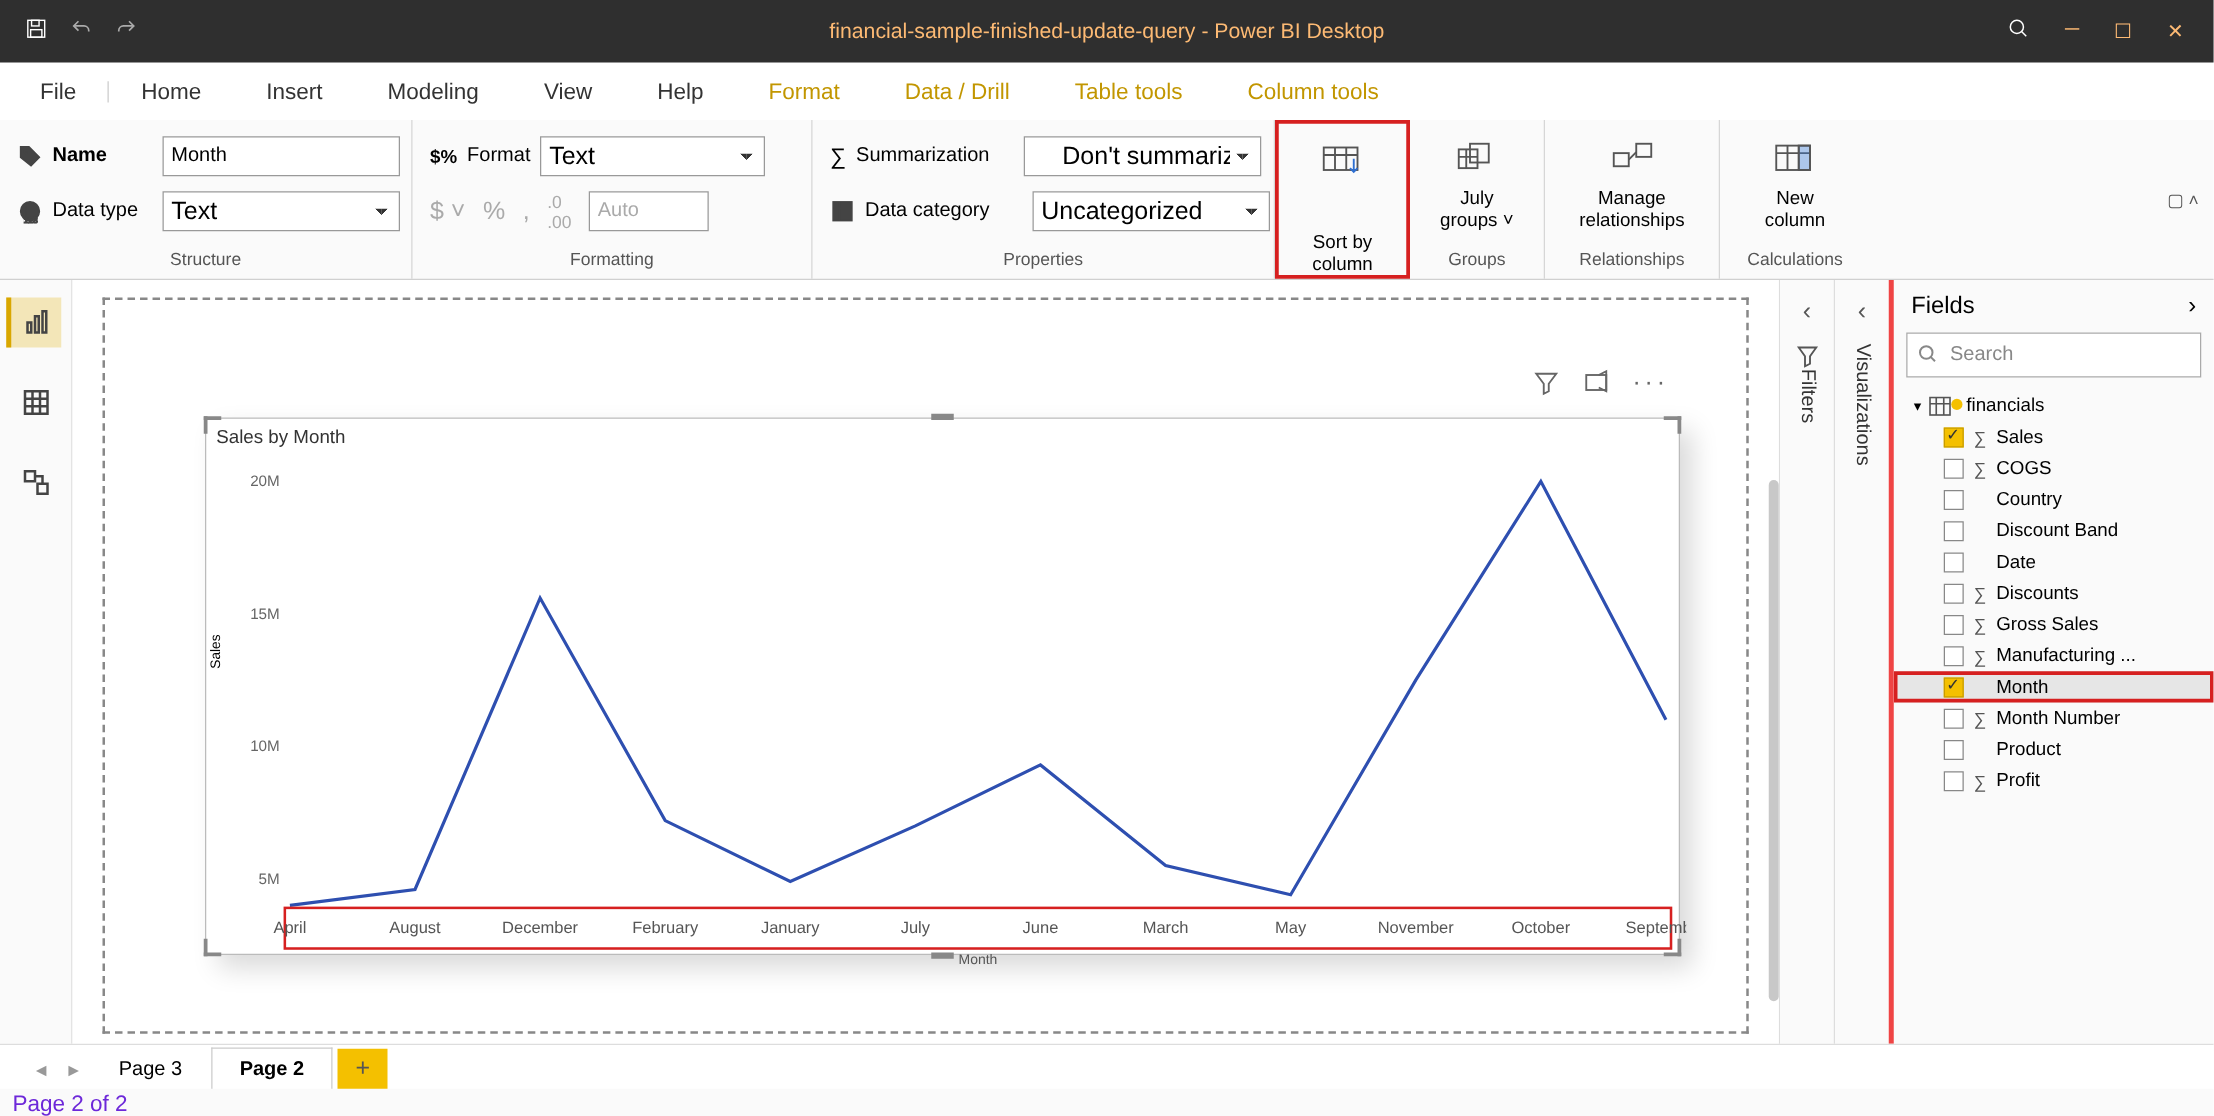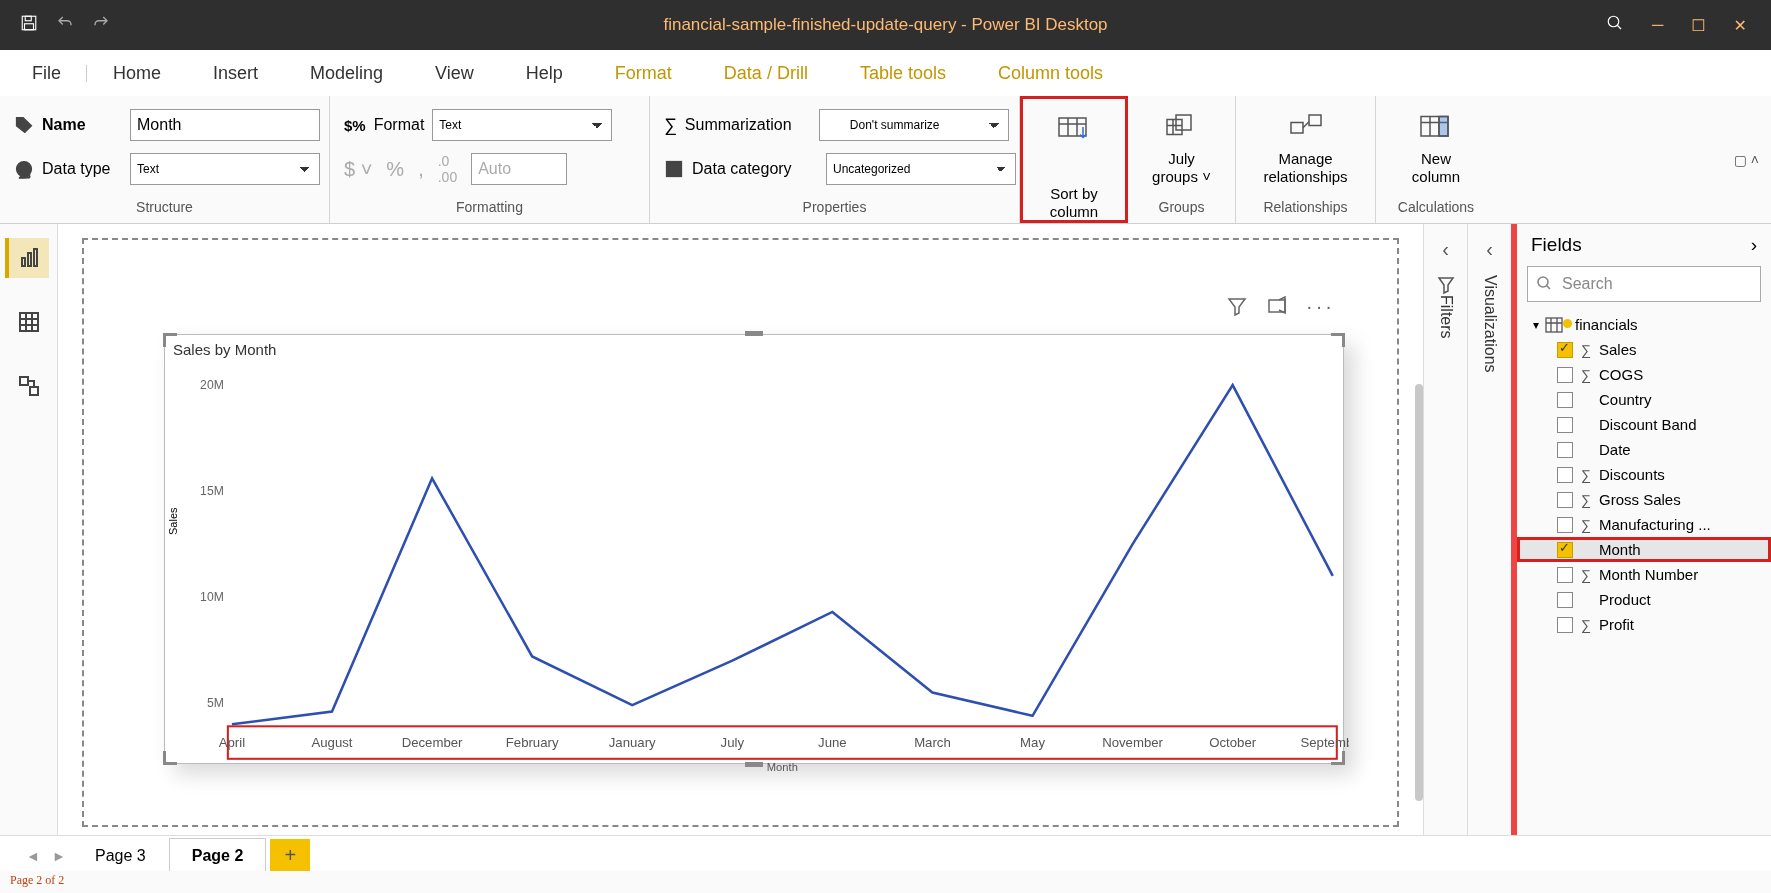--- a/index.html
+++ b/index.html
@@ -21,21 +21,21 @@
 .menubar .sel-underline { position:relative; color:#c29600;}
 .menubar .sel-underline::after { content:""; position:absolute; left:0; right:0; bottom:-8px; height:4px; background:#d9a700;}
 
 
 .ribbon { height: 128px; background: #fafafa; border-bottom: 1px solid #d0d0d0; display: flex; position: relative; }
 .rgroup { border-right: 1px solid #d6d6d6; padding: 10px 14px 4px; display:flex; flex-direction:column; justify-content:space-between; }
 .rgroup .gbody { flex:1; display:flex; gap:14px; align-items:flex-start; }
 .rgroup .glabel { text-align:center; font-size:14px; color:#555; padding-bottom:4px;}
 .rrow { display:flex; align-items:center; gap:8px; height:38px;}
 .rinput { border:1px solid #999; background:#fff; height:32px; padding:2px 6px; font-size:16px;}
-.rselect { border:1px solid #999; background:#fff; height:32px; padding:2px 6px; font-size:12px; appearance:none; background-image: linear-gradient(45deg, transparent 50%, #333 50%), linear-gradient(135deg, #333 50%, transparent 50%); background-position: calc(100% - 14px) 13px, calc(100% - 9px) 13px; background-size: 5px 5px, 5px 5px; background-repeat: no-repeat; padding-right: 24px;}
+.rselect { border:1px solid #999; background:#fff; height:32px; padding:2px 6px; font-size:20px; appearance:none; background-image: linear-gradient(45deg, transparent 50%, #333 50%), linear-gradient(135deg, #333 50%, transparent 50%); background-position: calc(100% - 14px) 13px, calc(100% - 9px) 13px; background-size: 5px 5px, 5px 5px; background-repeat: no-repeat; padding-right: 24px;}
 .ico16 { width:20px; height:20px; fill:#444;}
 .bigbtn { display:flex; flex-direction:column; align-items:center; justify-content:center; gap:6px; padding:4px 10px; cursor:pointer; font-size:15px; text-align:center; line-height:1.2;}
 .bigbtn svg { width:36px; height:34px;}
 .highlight-red { border:3px solid #d62020; }
 .ribbon .collapse { position:absolute; right:12px; top:50%; transform:translateY(-50%); font-size:14px; color:#555;}
 
 
 .workspace { position:absolute; top:224px; left:0; right:0; bottom:52px; display:flex;}
 .leftrail { width:58px; background:#fafafa; border-right:1px solid #ddd; display:flex; flex-direction:column; align-items:center; padding-top:14px; gap:24px;}
 .leftrail .rail-btn { width:44px; height:40px; display:flex; align-items:center; justify-content:center; cursor:pointer;}
@@ -55,42 +55,42 @@
 .sc-bl{bottom:-2px;left:-2px;} .sc-bl::before{bottom:0;left:0;} .sc-bl::after{bottom:0;left:0;}
 .sc-br{bottom:-2px;right:-2px;} .sc-br::before{bottom:0;right:0;} .sc-br::after{bottom:0;right:0;}
 
 #chartsvg { position:absolute; top:26px; left:6px; right:6px; bottom:6px;}
 .axis-label-y { position:absolute; left:8px; top:50%; transform:rotate(-90deg) translateX(20px); transform-origin:left center; font-size:11px;}
 
 
 .collapsed-pane { width:44px; background:#fafafa; border-left:1px solid #ddd; display:flex; flex-direction:column; align-items:center; padding-top:14px;}
 .collapsed-pane .chev { font-size:20px; color:#555; margin-bottom:14px;}
 .collapsed-pane .vlabel { writing-mode:vertical-rl; font-size:16px; color:#333; }
-.fields-pane { width:260px; background:#fafafa; border-left:6px solid #ef4444; display:flex; flex-direction:column;}
+.fields-pane { width:260px; background:#fafafa; border-left:4px solid #ef4444; display:flex; flex-direction:column;}
 .fields-pane .fheader { display:flex; justify-content:space-between; align-items:center; padding:10px 14px; font-size:19px; font-weight:500;}
 .fields-pane .search { margin:0 10px 10px; height:36px; border:1px solid #aaa; background:#fff; display:flex; align-items:center; padding:0 8px; gap:8px; color:#888;}
 .fields-pane .tree { flex:1; overflow:auto; font-size:15px;}
 .tree .trow { display:flex; align-items:center; padding:4px 10px 4px 16px; gap:6px; cursor:pointer;}
 .tree .trow.table-row { font-weight:400;}
 .tree .trow.field-row { padding-left:40px;}
 .tree .trow.field-row.selected { background:#e6e6e6;}
 .tree .cb { width:16px; height:16px; border:1px solid #888; background:#fff;}
 .tree .cb.checked { background:#f4c000; border-color:#c89d00; position:relative;}
 .tree .cb.checked::after { content:"✓"; position:absolute; top:-3px; left:1px; font-size:13px; color:#333;}
 .tree .sigma { font-size:14px; color:#555; width:14px; text-align:center;}
 .tree .red-field { outline:3px solid #d62020; outline-offset:-3px;}
 
 
 .pagetabs { position:absolute; bottom:18px; left:0; right:0; height:40px; background:#fff; display:flex; align-items:center; padding-left:20px; gap:0; border-top:1px solid #ddd;}
 .pagetabs .nav { width:26px; text-align:center; color:#999; font-size:14px;}
 .pagetabs .ptab { padding:8px 22px; border:1px solid transparent; font-size:16px; cursor:pointer;}
 .pagetabs .ptab.active { border:1px solid #ccc; border-bottom:none; background:#fff; font-weight:600;}
 .pagetabs .addtab { width:40px; height:34px; background:#f4c000; display:flex; align-items:center; justify-content:center; font-size:20px; color:#555; margin-left:4px;}
 
-.statusbar { position:absolute; bottom:0; left:0; right:0; height:22px; padding:2px 10px; font-size:12px; color:#c2410c; background:#fafafa;font-family:Liberation Serif, serif;}
+.statusbar { position:absolute; bottom:0; left:0; right:0; height:22px; padding:2px 10px; font-size:18px; color:#6d28d9; background:#fafafa;}
 
 .visual-scroll { position:absolute; right:0; top:160px; bottom:40px; width:8px; background:#c8c8c8; border-radius:4px;}
 </style>
 </head>
 <body>
 
 <div class="titlebar">
   <div class="tb-left">
     <span>
       <svg viewBox="0 0 24 24" fill="none" stroke="#fff" stroke-width="1.5">

